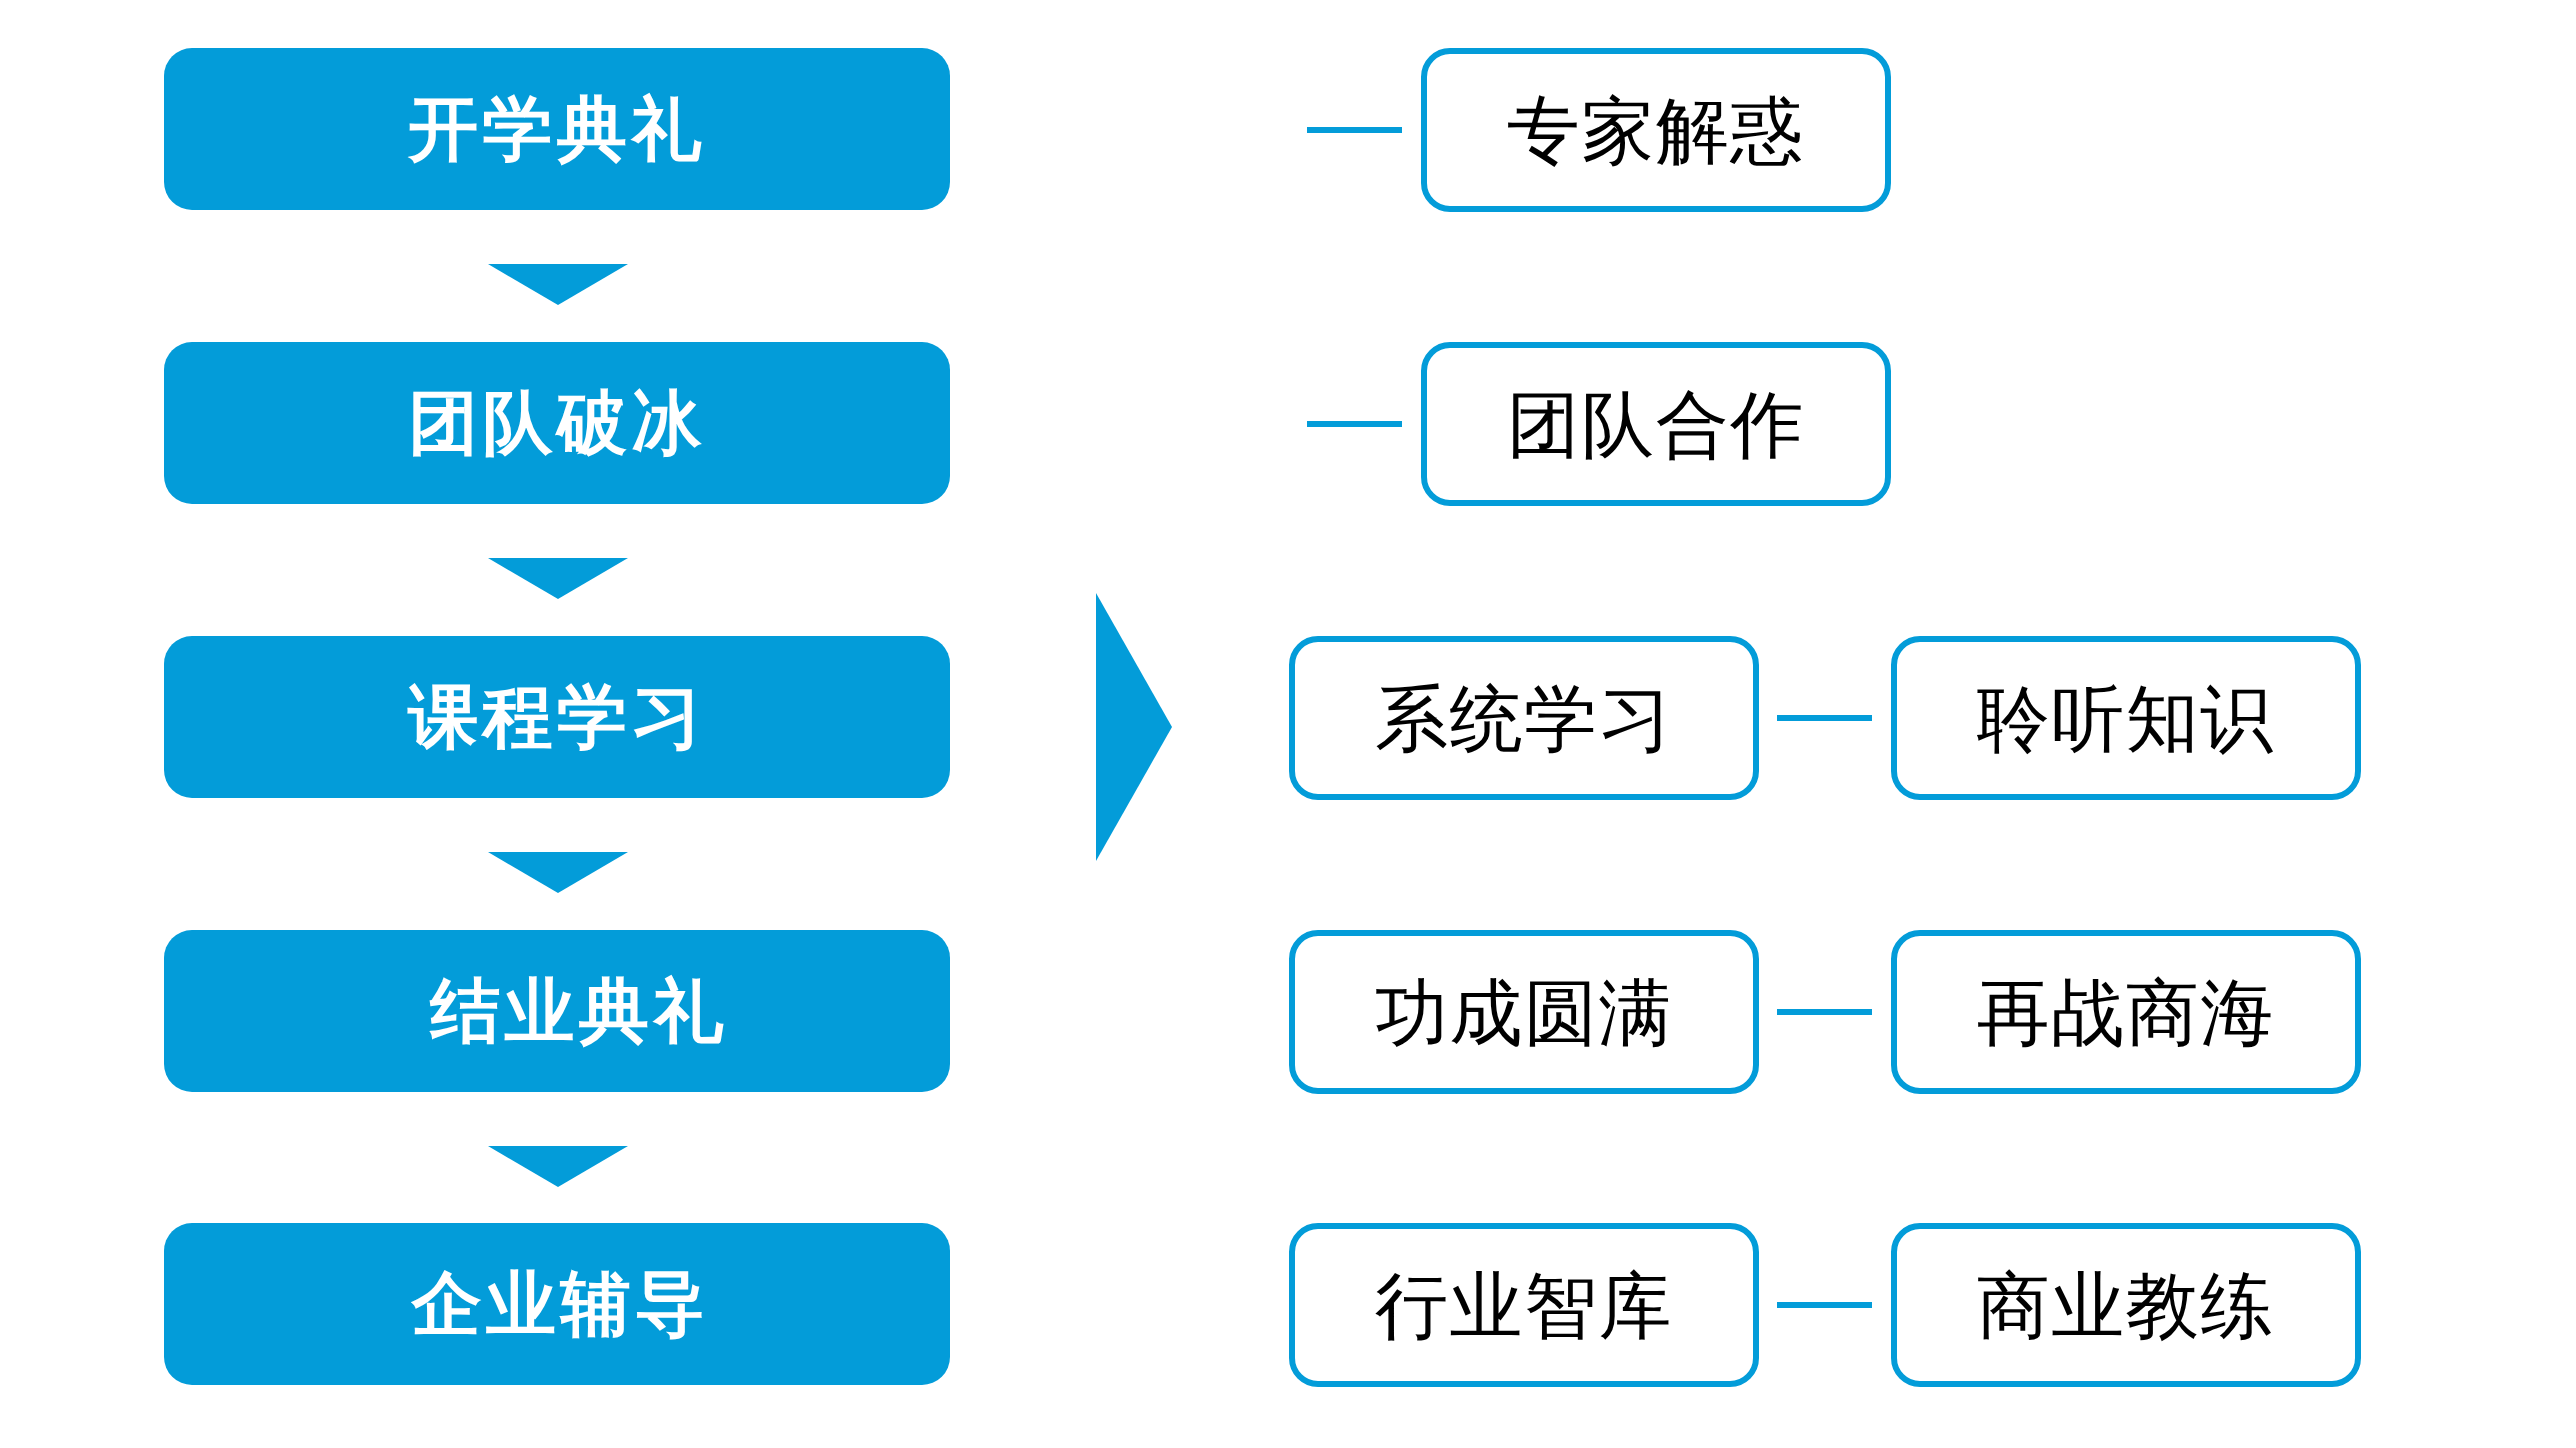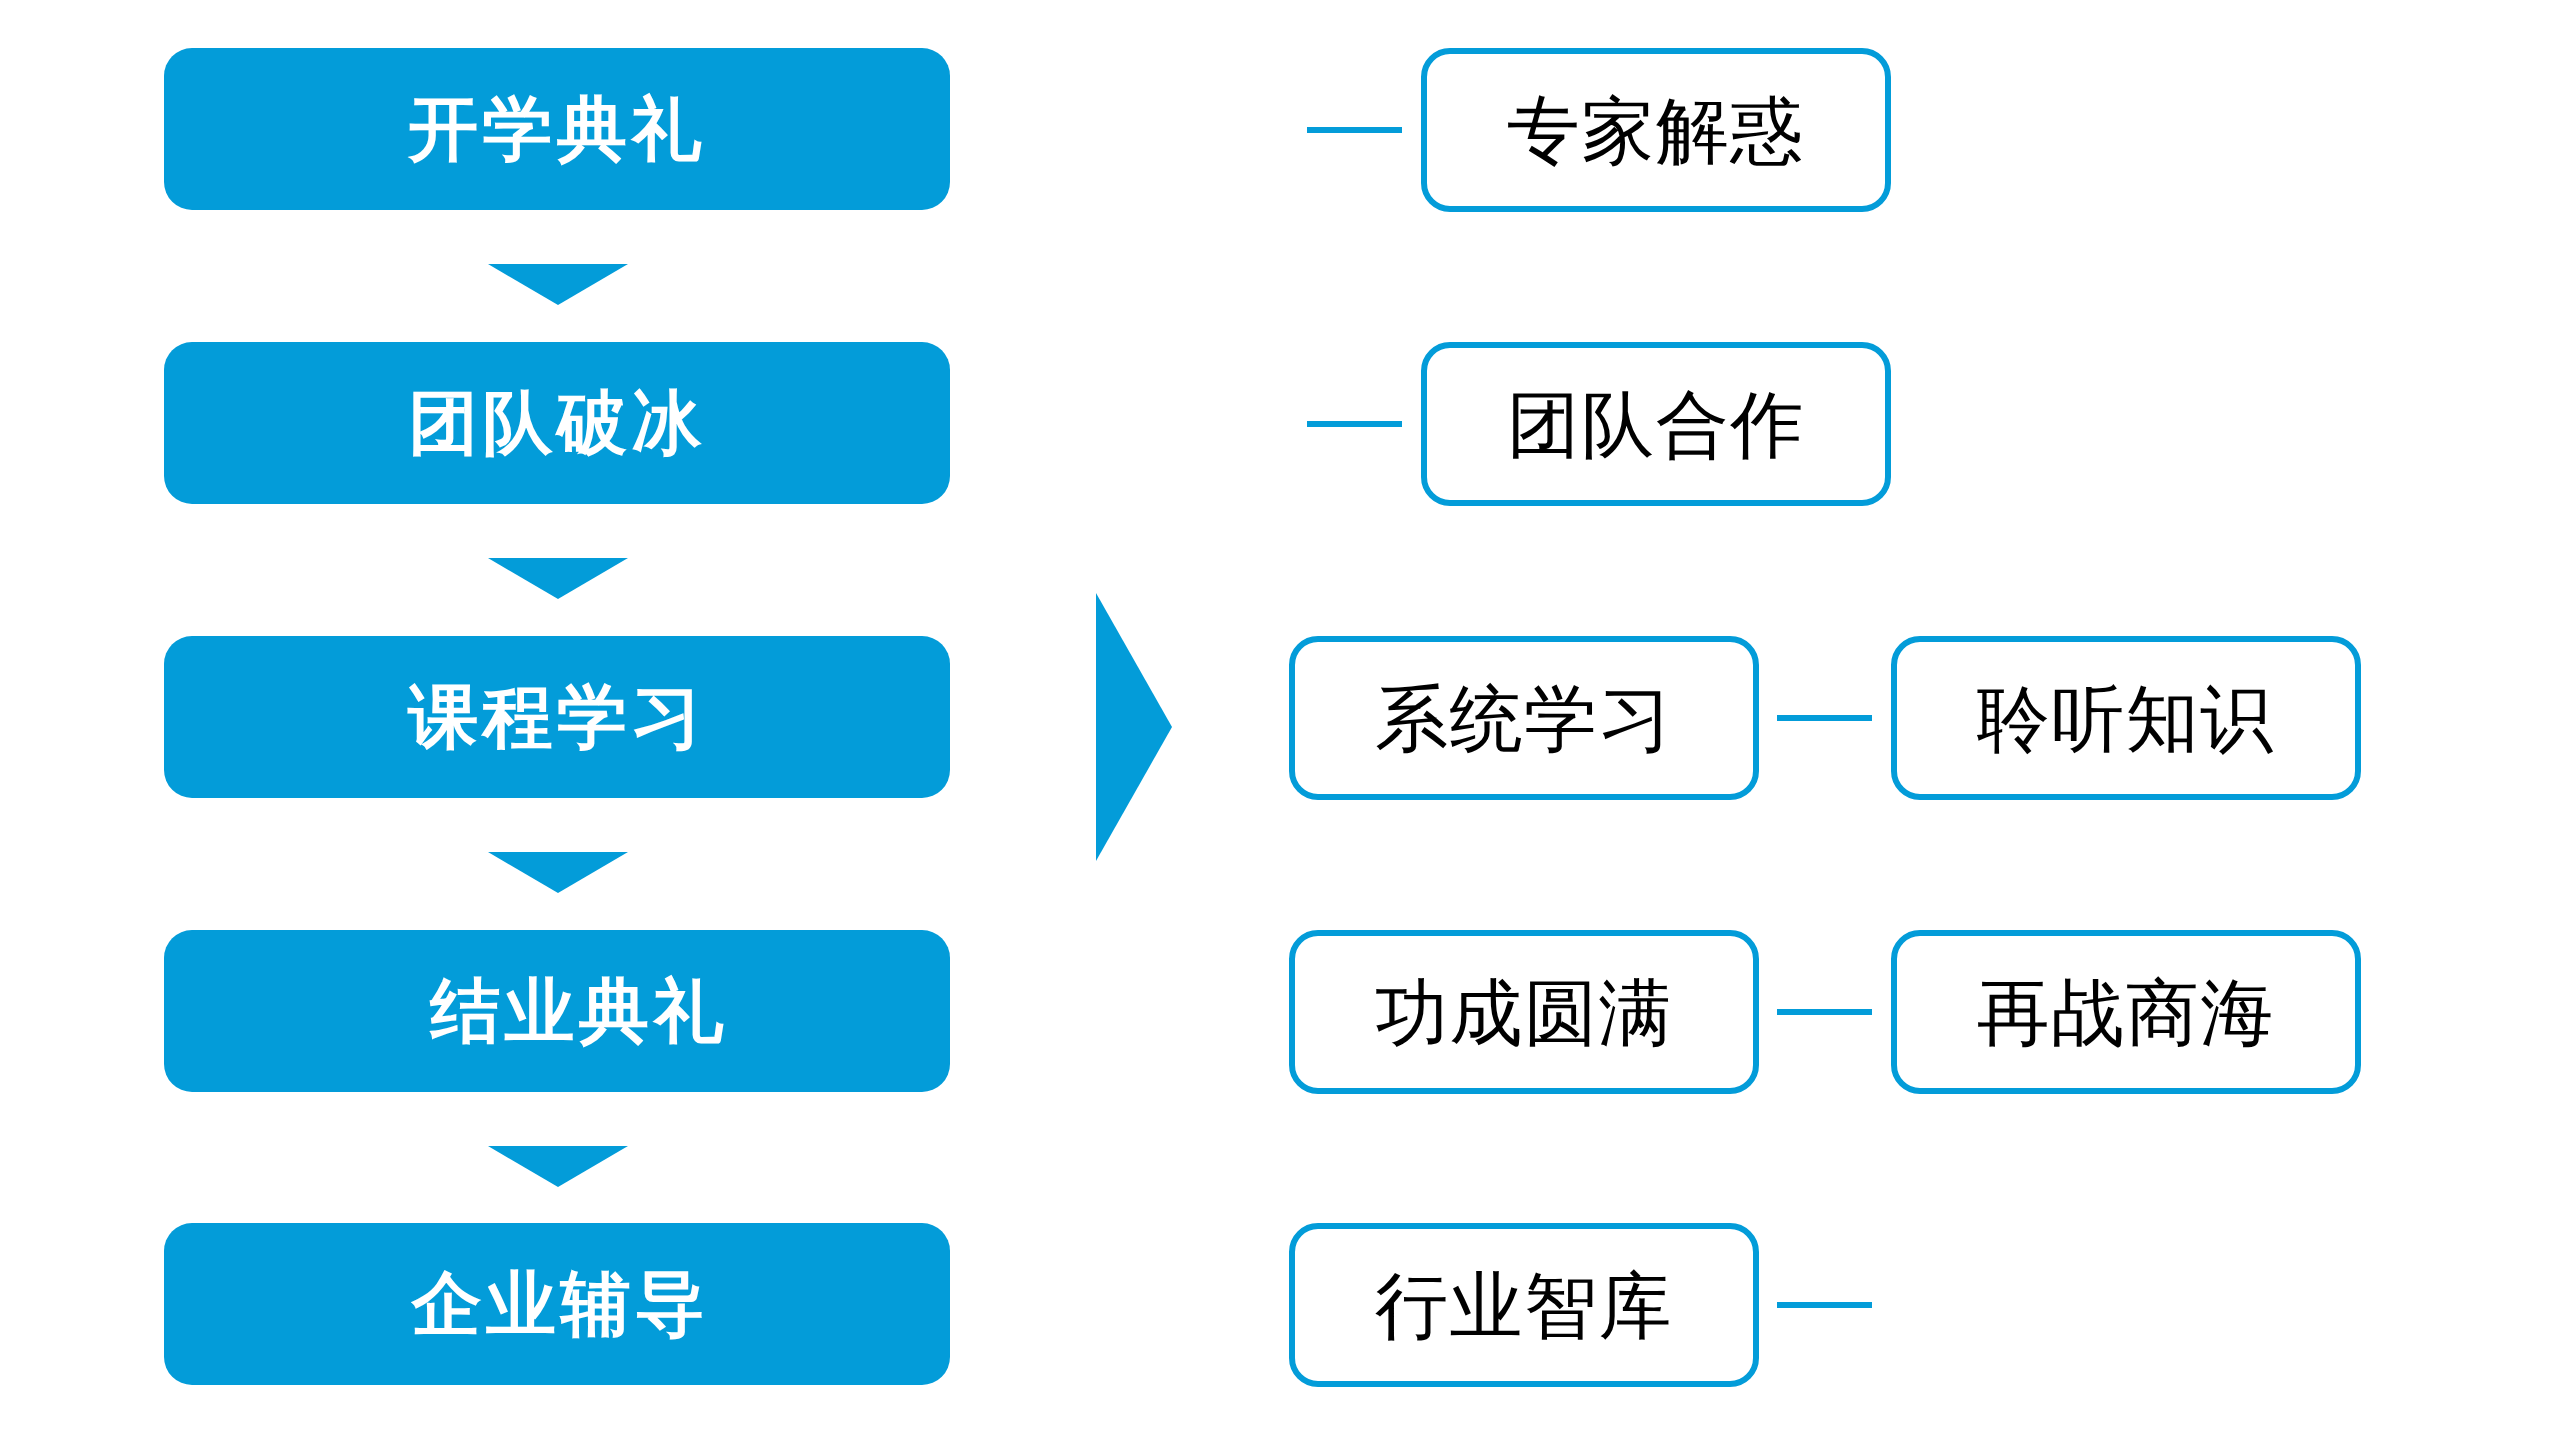--- a/index.html
+++ b/index.html
@@ -175,18 +175,21 @@
       <div class="outline-box">
         <span class="outline-label">再战商海</span>
       </div>
     </div>
 
     <div class="pair-row" style="top:1223px;">
       <div class="outline-box">
         <span class="outline-label">行业智库</span>
       </div>
       <div class="pair-connector"></div>
+      <div class="outline-box">
+        <span class="outline-label">商业教练</span>
+      </div>
     </div>
 
   </div>
 
 </div>
 
 
 </body></html>

